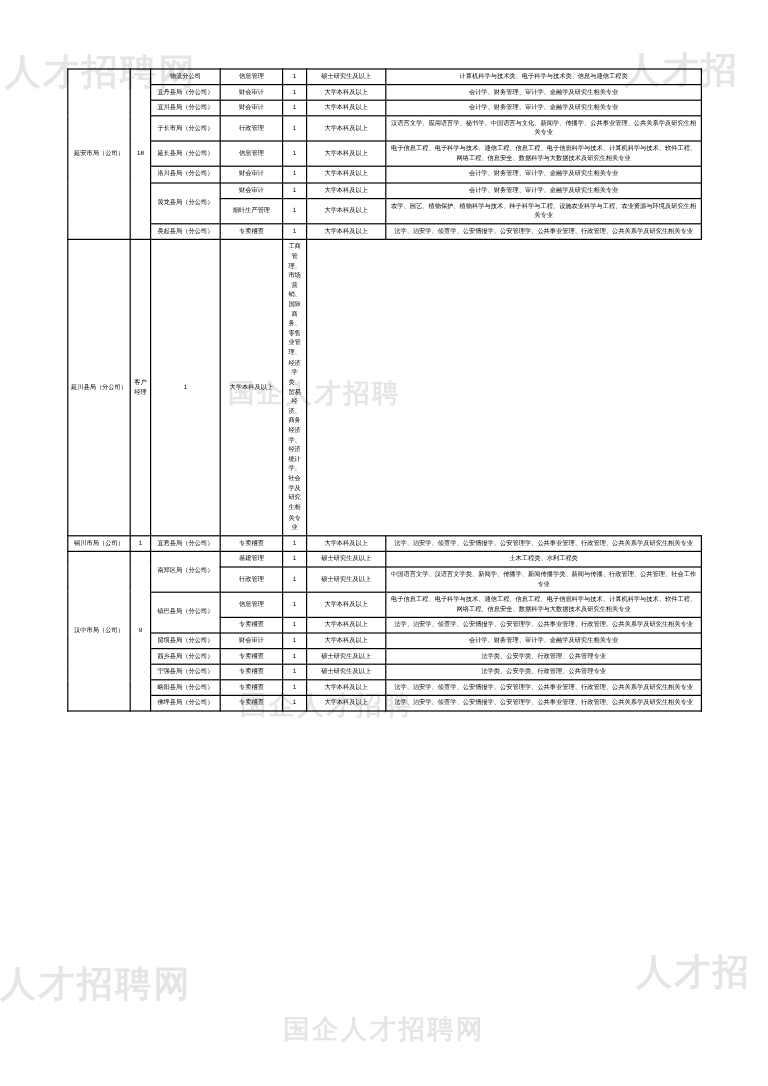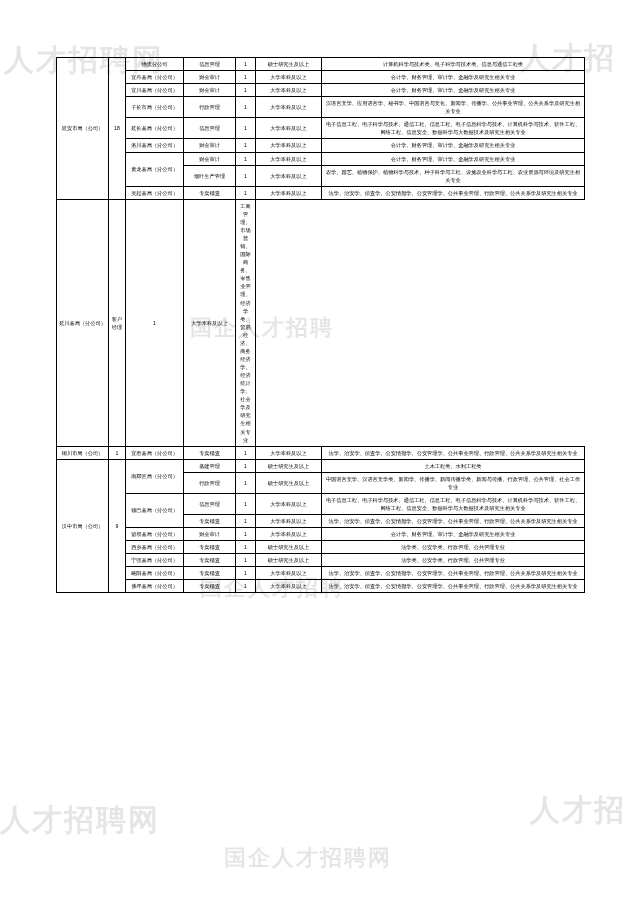--- a/index.html
+++ b/index.html
@@ -75,21 +75,21 @@
 </style>
 </head>
 <body>
 
 <div class="page">
   <div id="watermark-layer">
       <div class="wm wm-big" style="left: 4px; top: 40px;">人才招聘网</div>
       <div class="wm wm-mid" style="left: 190px; top: 300px;">国企人才招聘</div>
       <div class="wm wm-big" style="left: 520px; top: 38px;">人才招</div>
       <div class="wm wm-mid" style="left: 200px; top: 560px;">国企人才招聘</div>
-      <div class="wm wm-mid" style="left: 224px; top: 830px;">国企人才招聘网</div>
+      <div class="wm wm-mid" style="left: 236px; top: 830px;">国企人才招聘网</div>
       <div class="wm wm-big" style="left: 0px; top: 800px;">人才招聘网</div>
       <div class="wm wm-big" style="left: 530px; top: 790px;">人才招</div>
     </div>
   <table class="main">
     <colgroup>
       <col class="c1">
         <col class="c2">
         <col class="c3">
         <col class="c4">
         <col class="c5">

